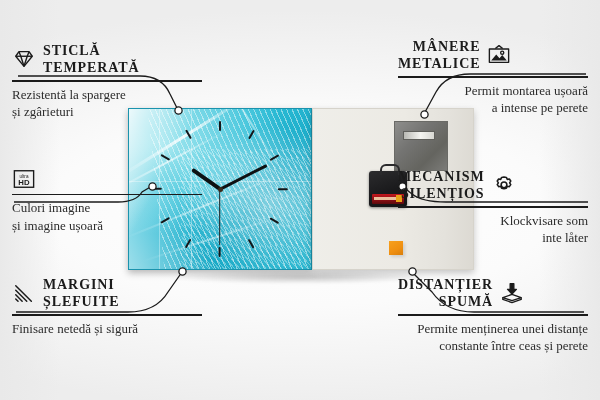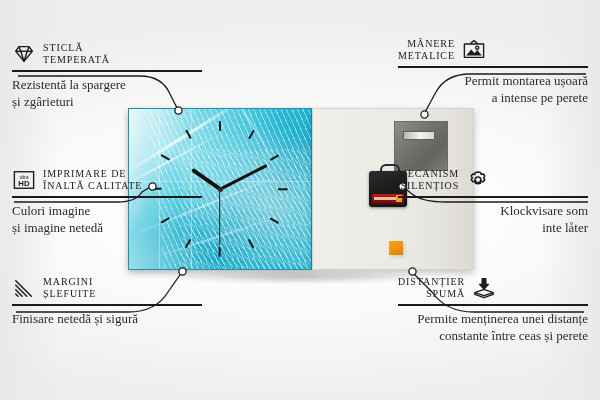--- a/index.html
+++ b/index.html
@@ -105,21 +105,21 @@
   .shadow{
     position:absolute;left:118px;top:266px;width:364px;height:22px;
     background:radial-gradient(ellipse 180px 10px at 50% 50%, rgba(80,80,80,.30) 0%, rgba(120,120,120,0) 72%);
     filter:blur(1px);
   }
 
   
   .callout{position:absolute;width:190px;}
   .callout .head{display:flex;align-items:center;gap:7px;}
   .callout .title{
-    font-size:10px;font-weight:normal;letter-spacing:.9px;color:#1b1b1b;
+    font-size:14px;font-weight:bold;letter-spacing:.9px;color:#1b1b1b;
     line-height:1.22;text-transform:uppercase;
   }
   .callout .rule{height:1.4px;background:#1b1b1b;margin:4px 0 4px;}
   .callout .desc{font-size:13px;color:#2c2c2c;line-height:1.32;}
 
   .callout.left{left:12px;text-align:left;}
   .callout.left .head{justify-content:flex-start;}
   .callout.left .desc{text-align:left;}
   .callout.right{right:12px;text-align:right;}
   .callout.right .head{justify-content:flex-start;}
@@ -248,29 +248,25 @@
 
   <div class="callout left c-ml">
     <div class="head">
       <span class="ico">
         <svg viewBox="0 0 26 24">
           <rect x="2.5" y="3" width="21" height="18" fill="none" stroke="#1b1b1b" stroke-width="1.5"></rect>
           <text x="13" y="10.5" font-family="Liberation Sans, sans-serif" font-size="5" text-anchor="middle" fill="#1b1b1b">ultra</text>
           <text x="13" y="18.5" font-family="Liberation Sans, sans-serif" font-size="8.5" font-weight="bold" text-anchor="middle" fill="#1b1b1b">HD</text>
         </svg>
       </span>
-      <span class="title">
-        <span>IMPRIMARE DE</span><br>
-        <span>ÎNALTĂ CALITATE</span>
-      </span>
     </div>
     <div class="rule"></div>
     <div class="desc">
       <span>Culori imagine</span><br>
-      <span>și imagine netedă</span>
+      <span>și imagine ușoară</span>
     </div>
   </div>
 
   <div class="callout left c-bl">
     <div class="head">
       <span class="ico">
         <svg viewBox="0 0 26 24">
             <g stroke="#1b1b1b" stroke-width="1.6" stroke-linecap="round">
           <path d="M4 4 L21 21"></path>
               <path d="M4 9 L16 21"></path>

